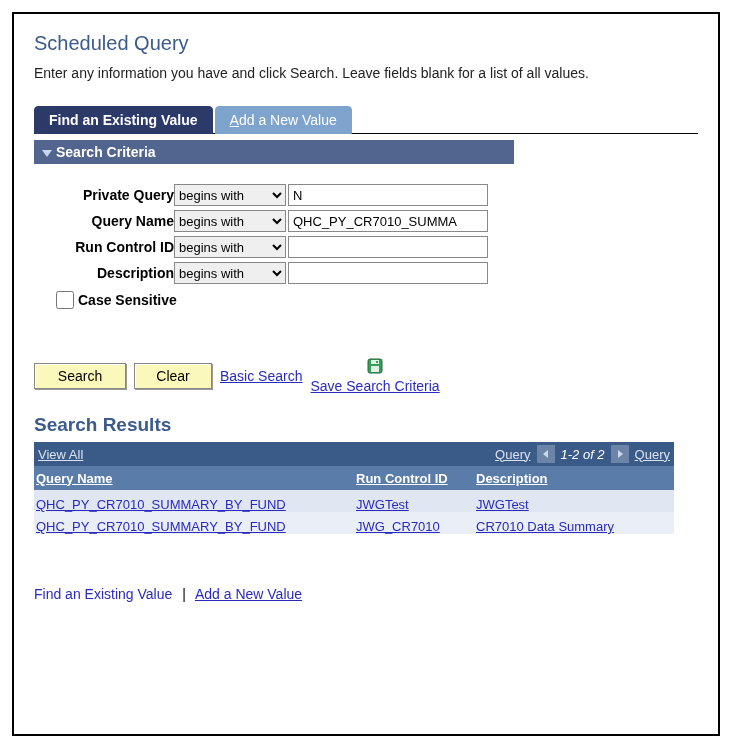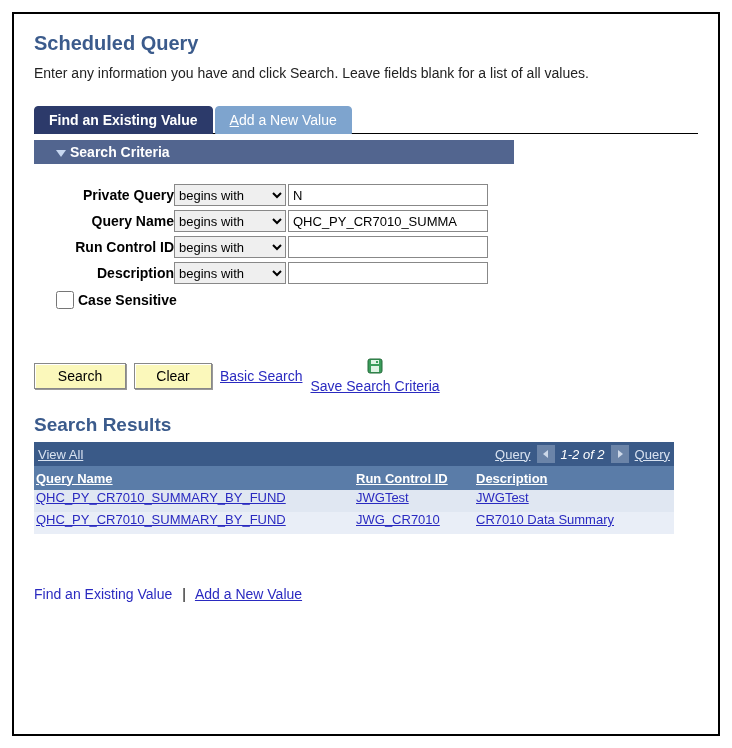--- a/index.html
+++ b/index.html
@@ -12,21 +12,21 @@
   .frame {
     width: 708px;
     height: 724px;
     border: 2px solid #000;
     padding: 14px 20px;
     background: #fff;
   }
   .page-title {
     color: #3b5b8c;
     font-size: 20px;
-    font-weight: bold;
+    font-weight: normal;
     margin: 4px 0 10px 0;
   }
   .instr {
     font-size: 14px;
     color: #222;
     margin-bottom: 24px;
   }
   .tabrow {
     display: flex;
     align-items: flex-end;
@@ -54,21 +54,21 @@
     border: 1px solid #7ea4ce;
   }
   .tab .ul { text-decoration: underline; }
   .criteria-bar {
     margin-top: 6px;
     width: 480px;
     background: #52658f;
     color: #fff;
     font-weight: bold;
     font-size: 14px;
-    padding: 4px 22px;
+    padding: 4px 8px;
   }
   .criteria-bar .tri {
     display: inline-block;
     width: 0; height: 0;
     border-left: 5px solid transparent;
     border-right: 5px solid transparent;
     border-top: 7px solid #c7d7f0;
     margin-right: 4px;
     vertical-align: middle;
   }
@@ -173,21 +173,21 @@
     align-items: center;
   }
   .gridhead .c { text-decoration: underline; font-weight: bold; padding-left:2px; cursor:pointer;}
   .c1 { width: 320px; }
   .c2 { width: 120px; }
   .c3 { width: 200px; }
   .gridrow {
     display:flex;
     font-size: 13px;
     height: 22px;
-    align-items: flex-start;
+    align-items: flex-end;
   }
   .gridrow:nth-child(odd) { background: #e0e7f2; }
   .gridrow:nth-child(even){ background: #e9eef7; }
   .gridrow .c { color: #2a2ac0; text-decoration: underline; padding-left:2px; white-space: nowrap; overflow:hidden; cursor:pointer;}
   .footer-links {
     margin-top: 52px;
     font-size: 14px;
   }
   .footer-links .sep { margin: 0 6px; color:#000;}
   .footer-links .fl { color: #2a2ac0; cursor:pointer;}

